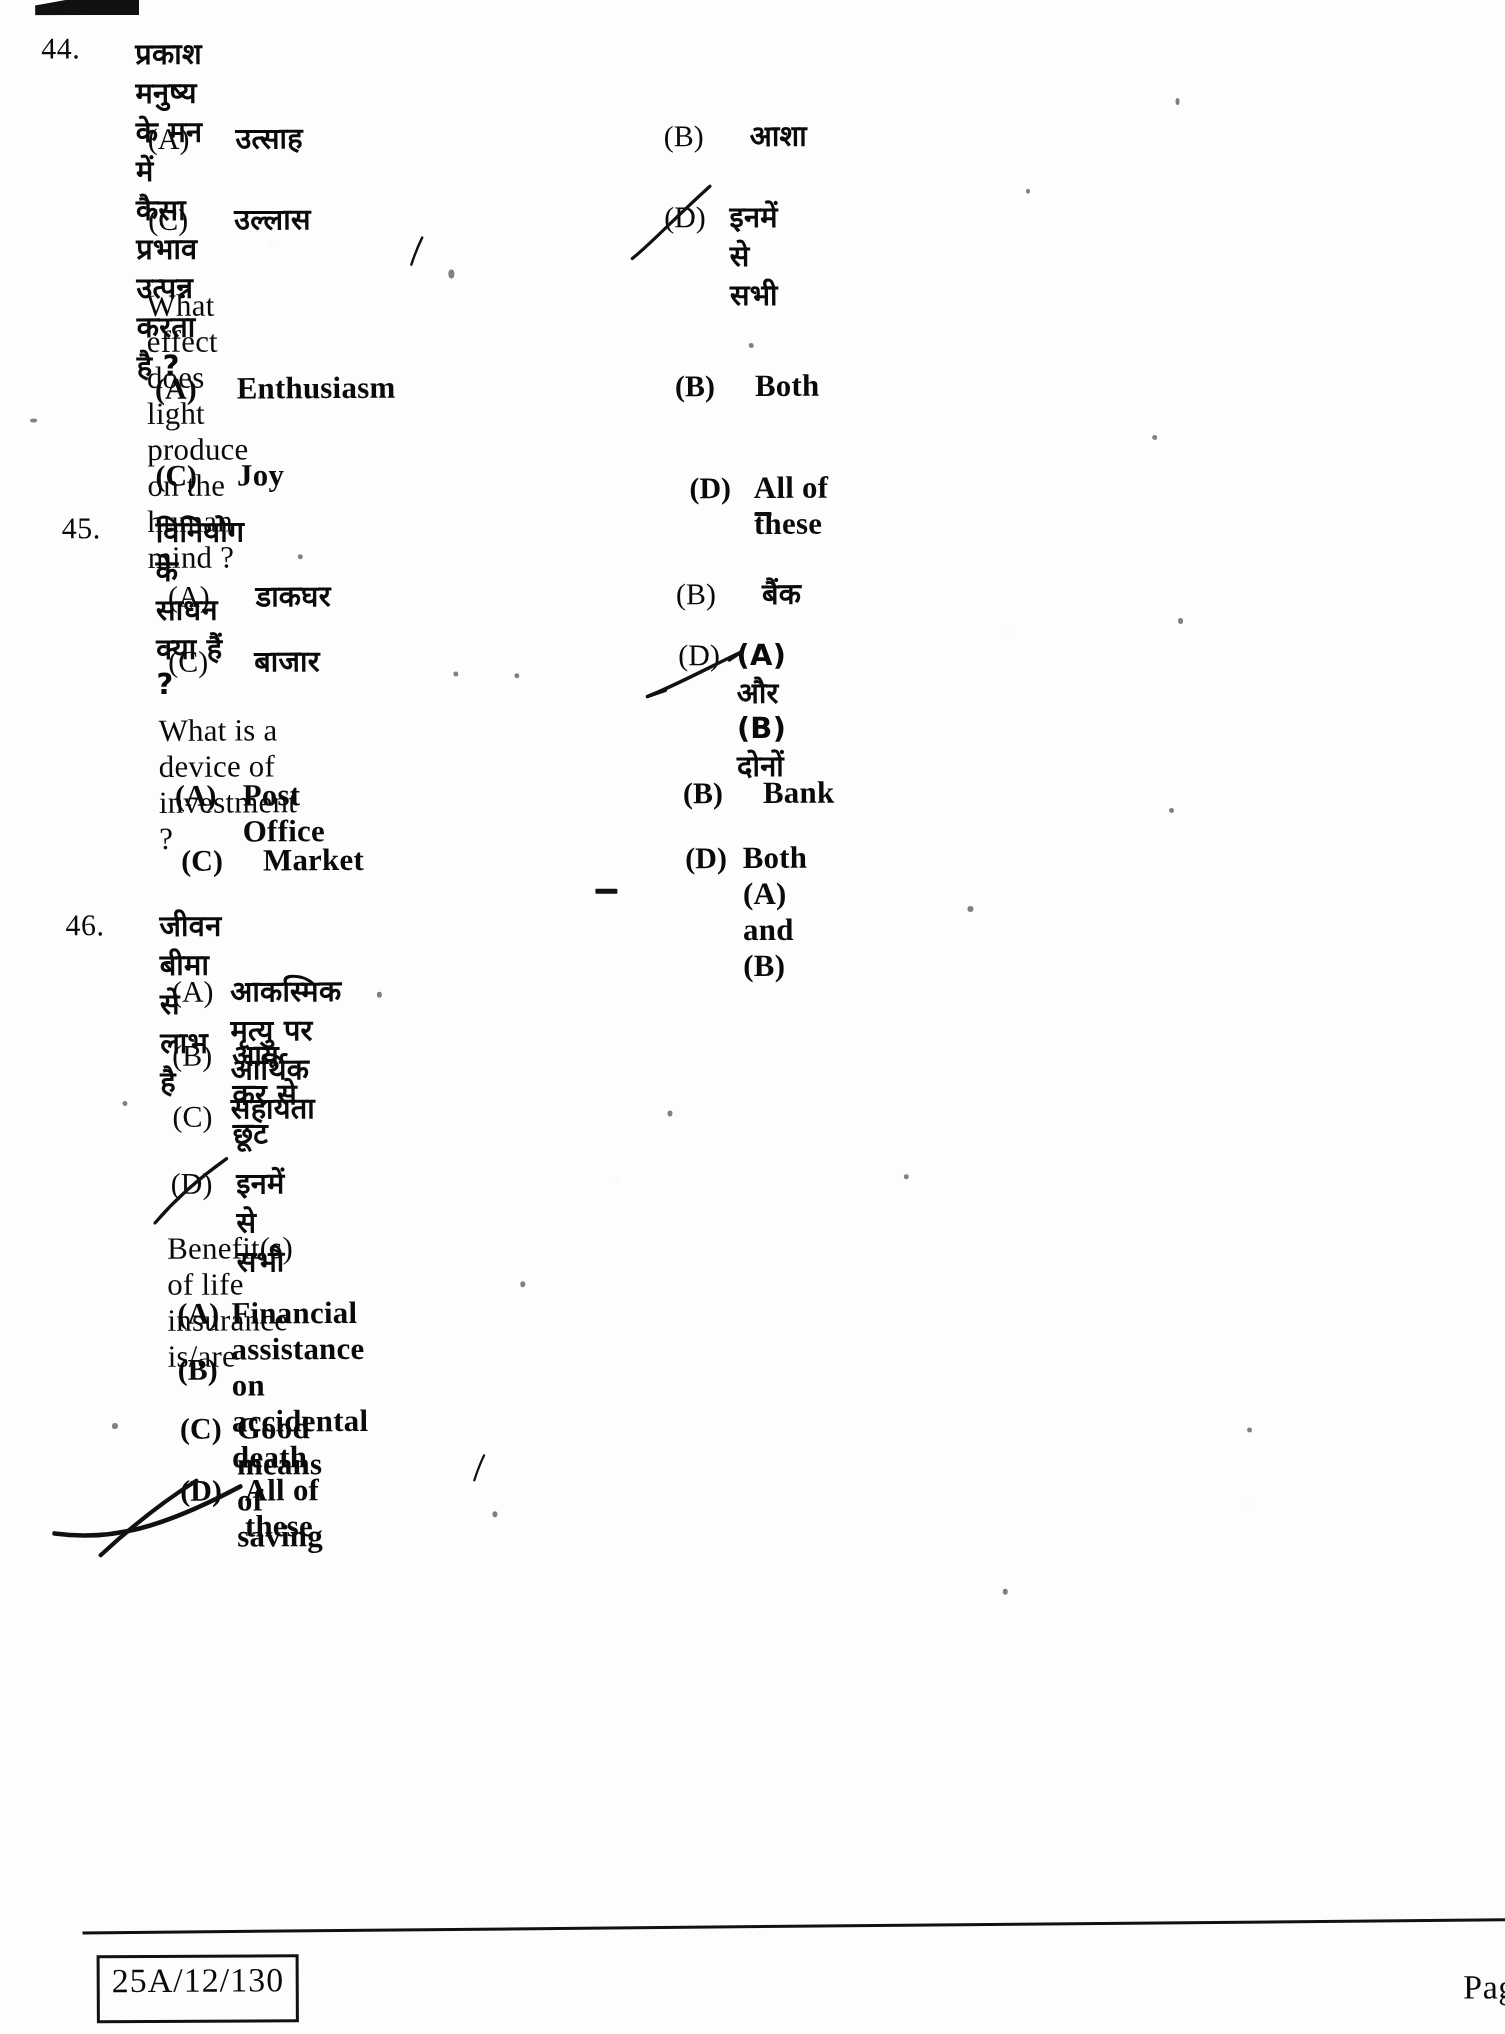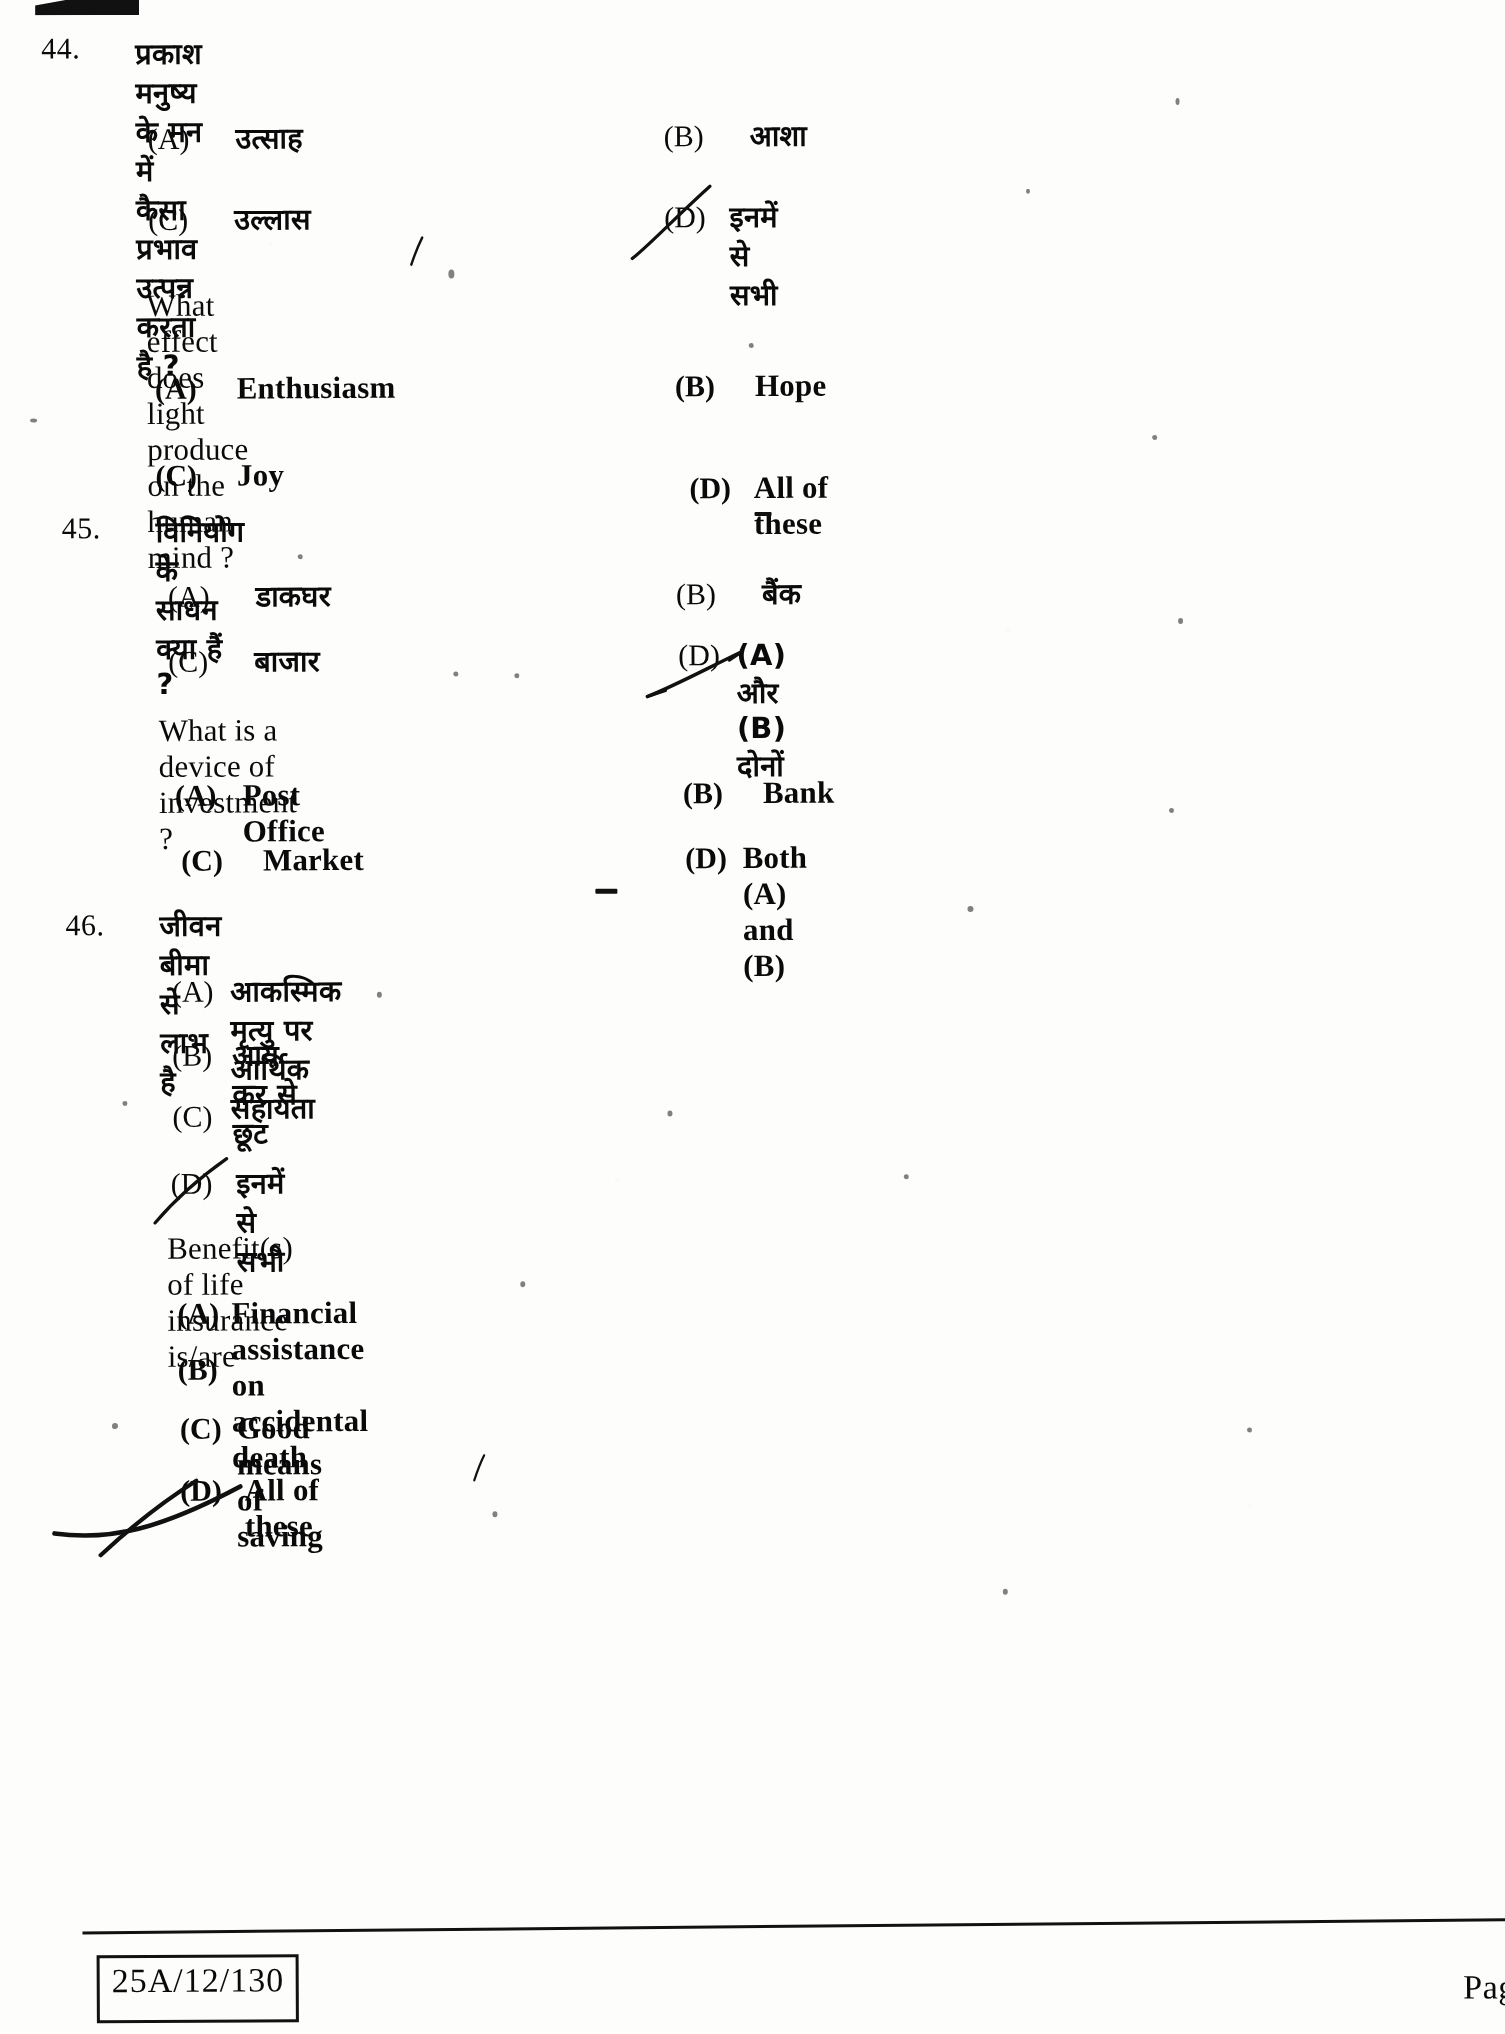--- a/index.html
+++ b/index.html
@@ -174,21 +174,21 @@
       <div class="qtext-en" style="position:absolute; left:150px; top:285px;">What effect does light produce on the human mind ?</div>
 
       <div class="row" style="left:158px; top:368px;">
         <span class="lbl bold">(A)</span>
         <span class="opt-gap-en"></span>
         <span class="opt-en bold">Enthusiasm</span>
       </div>
       <div class="row" style="left:678px; top:368px;">
         <span class="lbl bold">(B)</span>
         <span class="opt-gap-en"></span>
-        <span class="opt-en bold">Hope</span>
+        <span class="opt-en bold">Both</span>
       </div>
 
       <div class="row" style="left:158px; top:455px;">
         <span class="lbl bold">(C)</span>
         <span class="opt-gap-en"></span>
         <span class="opt-en bold">Joy</span>
       </div>
       <div class="row" style="left:692px; top:470px;">
         <span class="lbl bold">(D)</span>
         <span class="opt-gap-en"></span>

